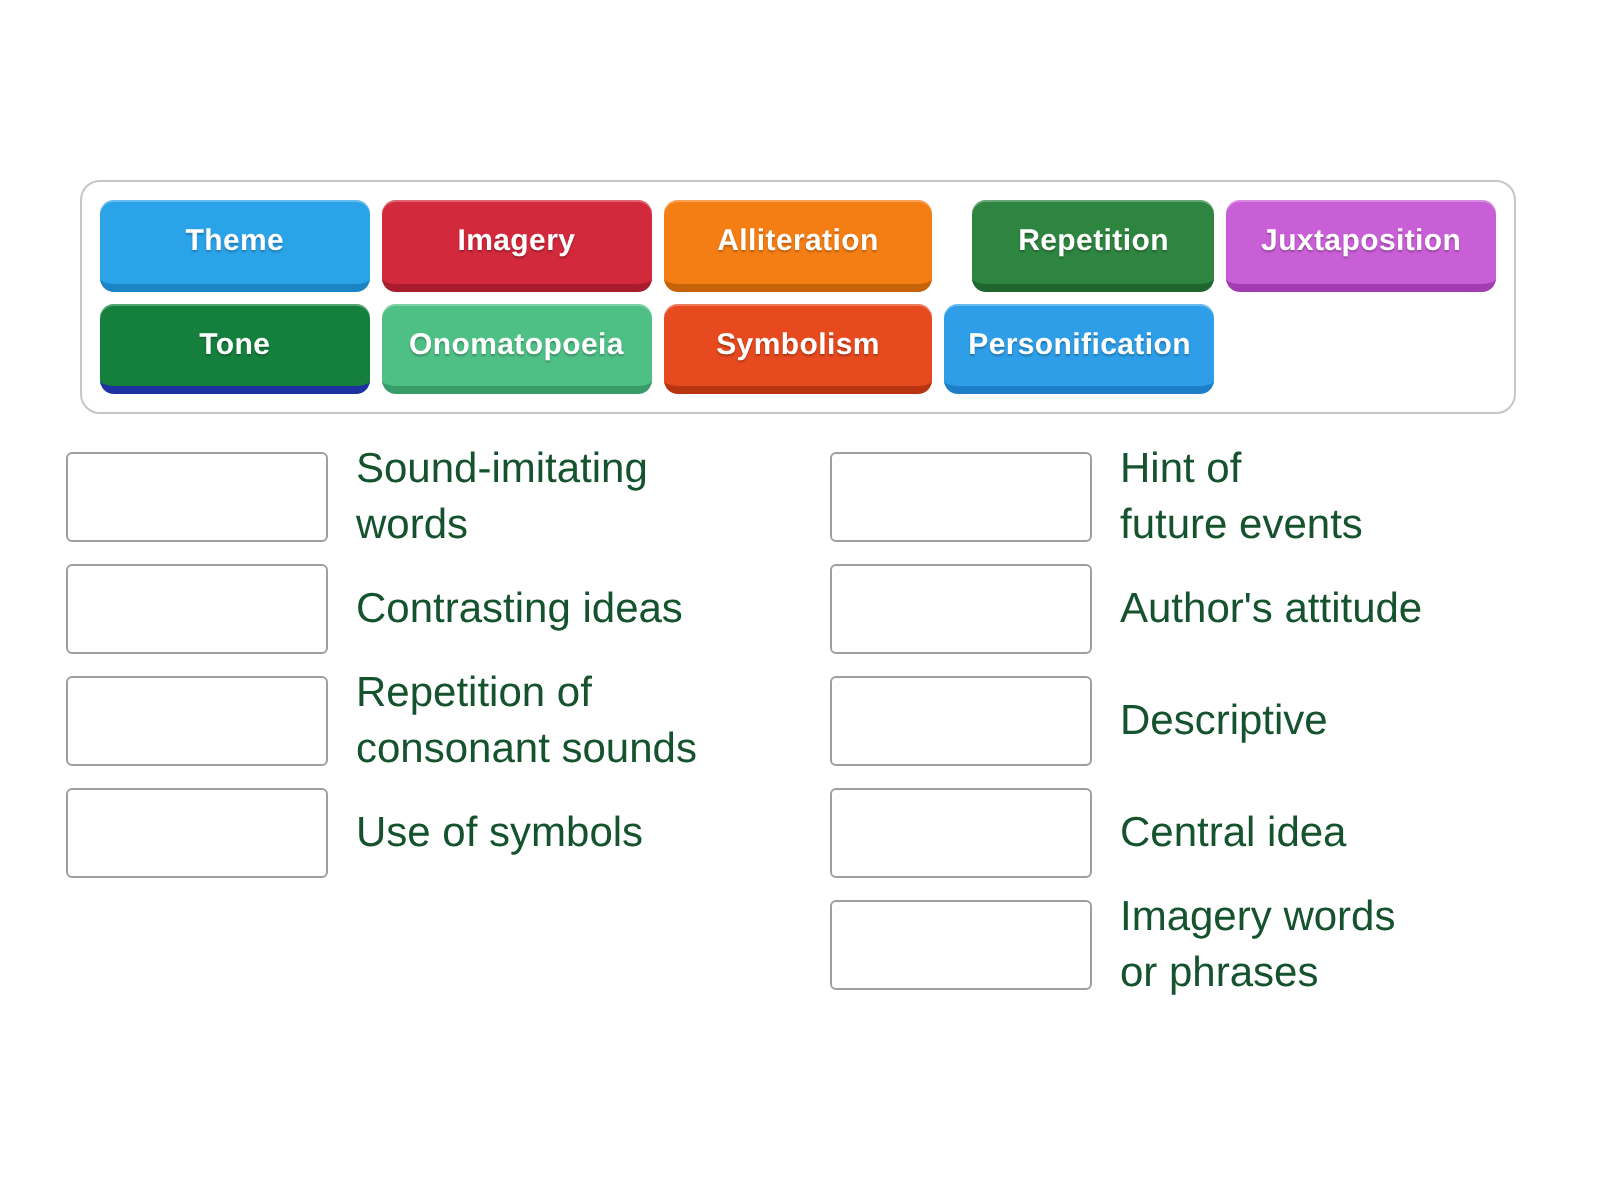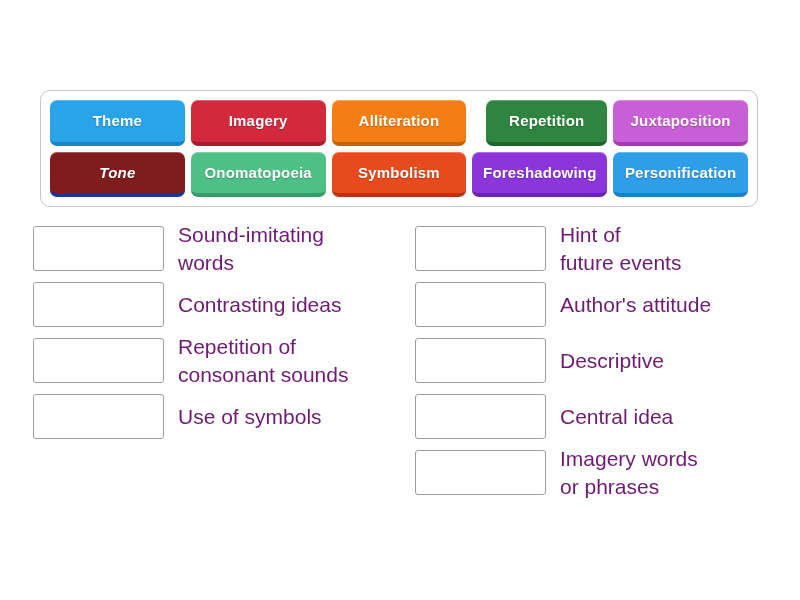--- a/index.html
+++ b/index.html
@@ -57,39 +57,38 @@
     flex: none;
     width: 131px; height: 45px;
     background: #ffffff;
     border: 1px solid #9e9e9e;
     border-radius: 3px;
   }
   .def-label {
     margin-left: 14px;
     font-size: 21px;
     line-height: 28px;
-    color: #701a75;
+    color: #14532d;
   }
   .def-label span { display: block; }
 </style>
 </head>
 <body>
 
 <div class="stage">
 
   <div class="tile-panel" style="border-color: rgb(198, 198, 198);">
     <div class="tile" style="background: rgb(43, 163, 232); border-bottom-color: rgb(27, 132, 196);">Theme</div>
     <div class="tile" style="background: rgb(210, 41, 60); border-bottom-color: rgb(168, 28, 45);">Imagery</div>
     <div class="tile" style="background: rgb(245, 126, 20); border-bottom-color: rgb(198, 98, 8);">Alliteration</div>
     <div class="tile" style="background: rgb(46, 133, 64); border-bottom-color: rgb(32, 100, 47); margin-left: 14px;">Repetition</div>
     <div class="tile" style="background: rgb(201, 95, 214); border-bottom-color: rgb(163, 59, 179);">Juxtaposition</div>
-    <div class="tile" style="background: #7f1d1d; border-bottom-color: rgb(29, 50, 160); font-style: italic;">Tone</div>
+    <div class="tile" style="background: #15803d; border-bottom-color: rgb(29, 50, 160);">Tone</div>
     <div class="tile" style="background: rgb(78, 192, 134); border-bottom-color: rgb(55, 156, 104);">Onomatopoeia</div>
     <div class="tile" style="background: rgb(230, 74, 30); border-bottom-color: rgb(185, 53, 18);">Symbolism</div>
-    <div class="tile" style="background: rgb(139, 53, 219); border-bottom-color: rgb(106, 34, 175);">Foreshadowing</div>
     <div class="tile" style="background: rgb(46, 158, 232); border-bottom-color: rgb(29, 127, 199);">Personification</div>
   </div>
 
   <div class="def-col left">
     <div class="def-row">
       <div class="slot"></div>
       <div class="def-label">
         <span>Sound-imitating</span>
         <span>words</span>
       </div>

